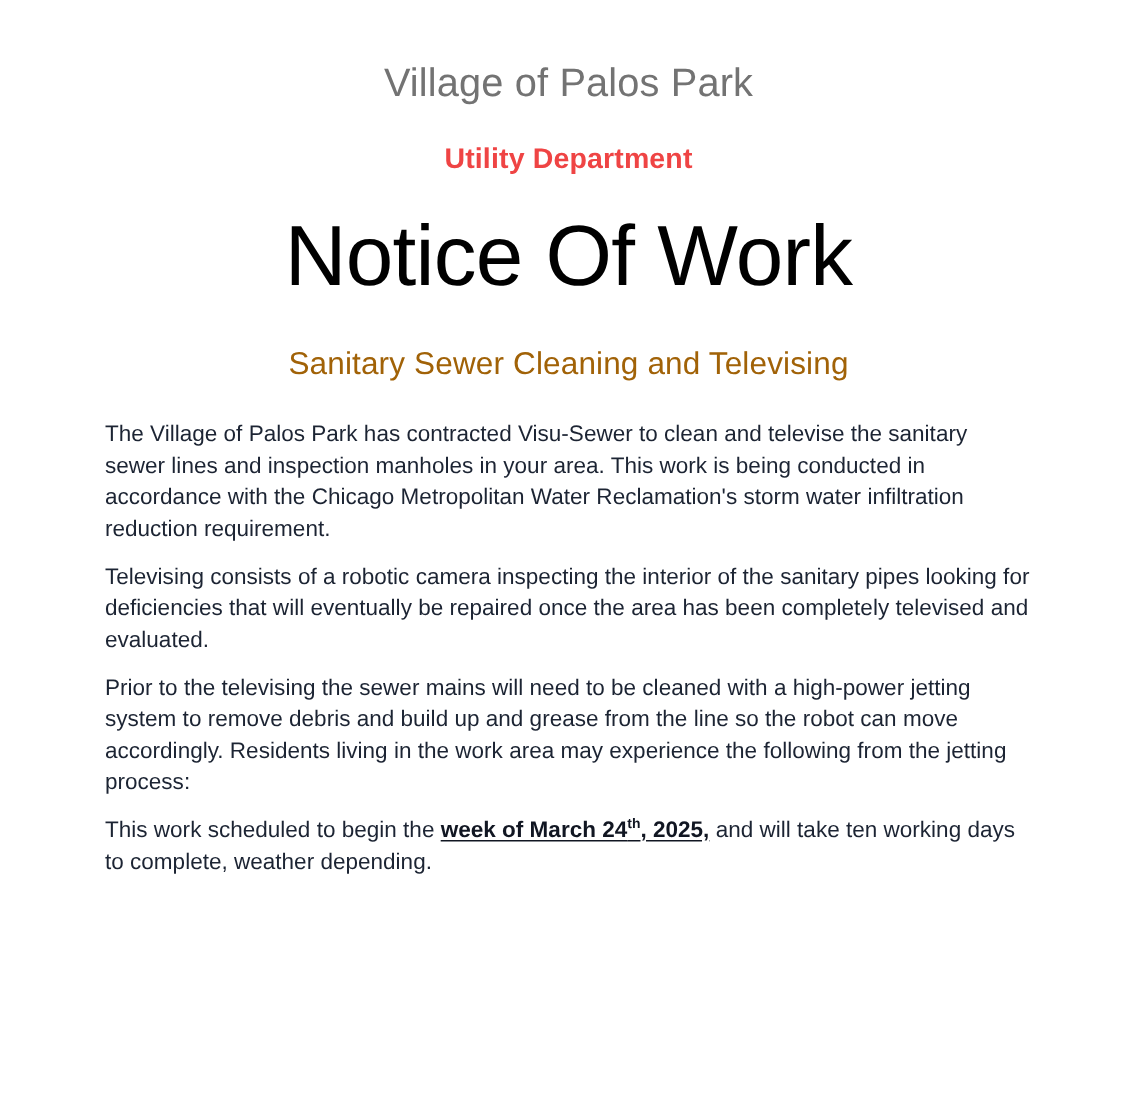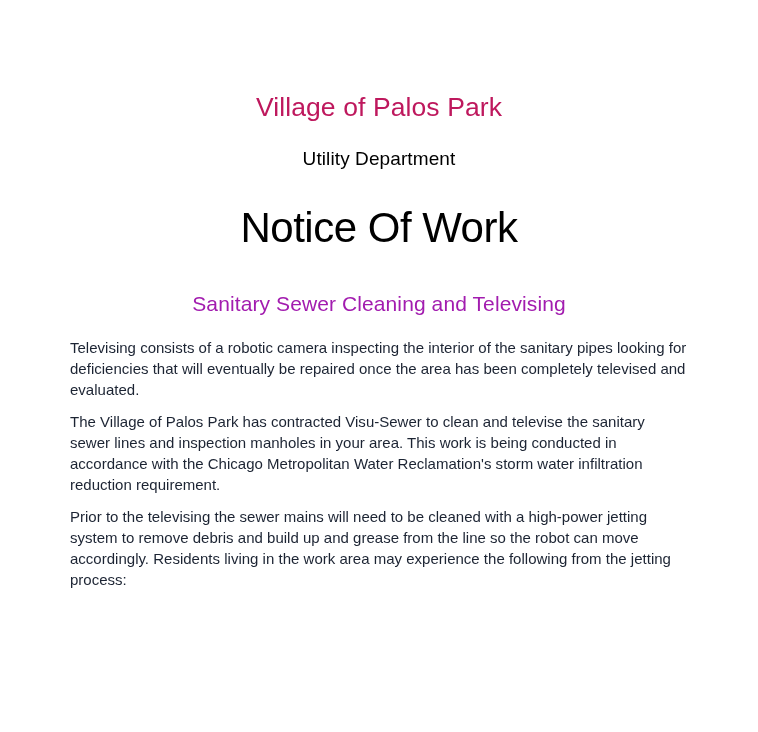--- a/index.html
+++ b/index.html
@@ -23,54 +23,54 @@
     background: #ffffff;
     box-sizing: border-box;
   }
 
   
   .org-title {
     text-align: center;
     font-size: 26.5px;
     font-weight: 400;
     line-height: 1.2;
-    color: #be185d;
+    color: #737373;
     margin: 0;
-    padding-top: 92px;
+    padding-top: 40px;
     letter-spacing: 0.1px;
   }
 
   .dept-title {
     text-align: center;
     font-size: 19px;
-    font-weight: 400;
+    font-weight: 700;
     line-height: 1.2;
-    color: #000000;
+    color: #ef4444;
     margin: 0;
     padding-top: 24px;
     letter-spacing: 0.1px;
   }
 
   .notice-title {
     text-align: center;
-    font-size: 42px;
+    font-size: 57px;
     font-weight: 400;
     line-height: 1.05;
     color: #000000;
-    margin: 12px;
+    margin: 0;
     padding-top: 23px;
     letter-spacing: -0.5px;
   }
 
   .subject-title {
     text-align: center;
     font-size: 21px;
     font-weight: 400;
     line-height: 1.2;
-    color: #a21caf;
+    color: #a16207;
     margin: 0;
     padding-top: 29px;
     letter-spacing: 0.1px;
   }
 
   
   .body-wrap {
     margin: 0 auto;
     width: 618px;
     padding-top: 21px;
@@ -134,24 +134,27 @@
   <h1 class="org-title">Village of Palos Park</h1>
 
   <h2 class="dept-title">Utility Department</h2>
 
   <div class="notice-title">Notice Of Work</div>
 
   <h3 class="subject-title">Sanitary Sewer Cleaning and Televising</h3>
 
   <div class="body-wrap">
 
+    <p class="para para-gap-top">The Village of Palos Park has contracted Visu-Sewer to clean and televise the sanitary sewer lines and inspection manholes in your area. This work is being conducted in accordance with the Chicago Metropolitan Water Reclamation's storm water infiltration reduction requirement.</p>
+
     <p class="para">Televising consists of a robotic camera inspecting the interior of the sanitary pipes looking for deficiencies that will eventually be repaired once the area has been completely televised and evaluated.</p>
-
-    <p class="para para-gap-top">The Village of Palos Park has contracted Visu-Sewer to clean and televise the sanitary sewer lines and inspection manholes in your area. This work is being conducted in accordance with the Chicago Metropolitan Water Reclamation's storm water infiltration reduction requirement.</p>
 
     <p class="para">Prior to the televising the sewer mains will need to be cleaned with a high-power jetting system to remove debris and build up and grease from the line so the robot can move accordingly. Residents living in the work area may experience the following from the jetting process:</p>
 
     <ul class="bullet-list">
     </ul>
 
+    <p class="para">
+      <span>This work scheduled to begin the </span><span class="emph-date"><span>week of March 24</span><sup>th</sup><span>, 2025,</span></span><span> and will take ten working days to complete, weather depending.</span>
+    </p>
 
   </div>
 </div>
 
 </body></html>

